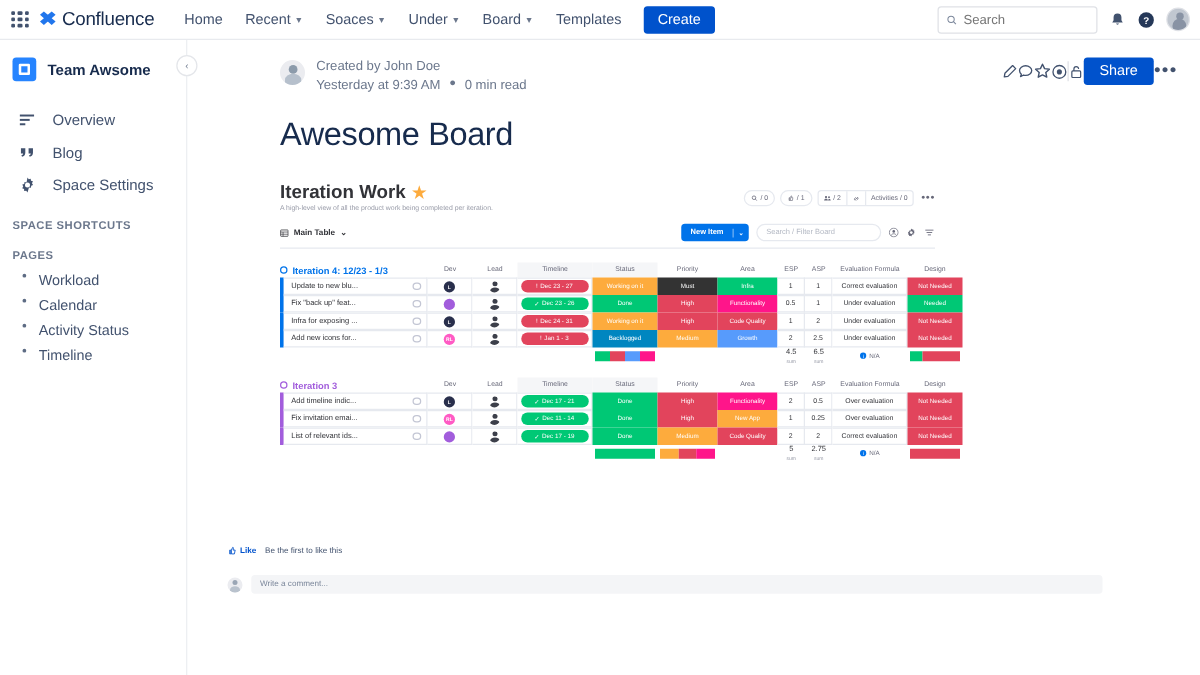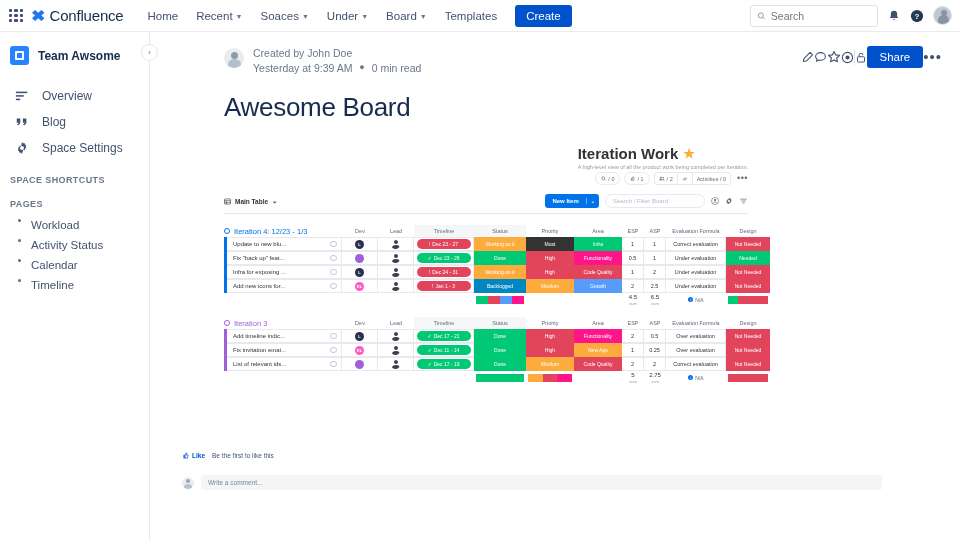--- a/index.html
+++ b/index.html
@@ -116,21 +116,21 @@
   .vdiv { width: 1px; height: 16px; background: #dfe1e6; }
   .more-dots { color: #42526e; font-size: 15px; letter-spacing: 1px; cursor: pointer; line-height: 8px; }
 
   .page-title {
     font-size: 26px; font-weight: 400; color: #172b4d; margin: 16px 0 0 0;
     letter-spacing: -0.3px;
   }
 
   
   .board { margin-top: 22px; width: 524px; }
-  .board-head { display: flex; align-items: flex-end; flex-direction: column; }
+  .board-head { display: flex; align-items: center; }
   .board-title { font-size: 15px; font-weight: 700; color: #323338; display:flex; align-items:center; gap:5px; }
   .star { color: #fdab3d; font-size: 13px; cursor: pointer; }
   .board-sub { font-size: 5.5px; color: #9699a6; margin-top: 2px; }
   .board-stats { margin-left: auto; display: flex; align-items: center; gap: 4px; padding-top: 2px; }
   .pill {
     border: 1px solid #e6e9ef; border-radius: 11px; height: 13px; padding: 0 5px;
     display: flex; align-items: center; gap: 2px; font-size: 5.5px; color: #676879; cursor: pointer;
   }
   .stat-group { border: 1px solid #e6e9ef; border-radius: 3px; height: 13px; display: flex;
     align-items: center; font-size: 5.5px; color: #676879; }
@@ -153,21 +153,21 @@
   .filter-box {
     border: 1px solid #e6e9ef; border-radius: 11px; height: 14px; width: 100px;
     display: flex; align-items: center; padding: 0 7px; font-size: 6px; color: #b4b9c4; cursor: text;
   }
   .tb-ic { color: #676879; cursor: pointer; display: flex; align-items: center; }
 
   
   .group { margin-top: 11px; }
   .grp-title-row { display: flex; align-items: center; gap: 4px; height: 12px; }
   .grp-dot { width: 6px; height: 6px; border-radius: 50%; border: 1.7px solid; }
-  .grp-title { font-size: 7.5px; font-weight: 400; text-align: center; }
+  .grp-title { font-size: 7.5px; font-weight: 700; text-align: center; }
 
   table.board-table { border-collapse: collapse; width: 100%; table-layout: fixed; margin-top: 2px; }
   table.board-table th {
     font-size: 5.5px; font-weight: 400; color: #676879; height: 11px; text-align: center;
     padding: 0; vertical-align: middle;
   }
   table.board-table th.name-col { text-align: left; }
   table.board-table td { padding: 0; height: 14px; vertical-align: middle; }
 
   .cell-name {
@@ -342,25 +342,25 @@
 
     <div class="side-section">SPACE SHORTCUTS</div>
 
     <div class="side-section">PAGES</div>
     <div class="side-sub">
       <span class="bullet"></span>
       <span>Workload</span>
     </div>
     <div class="side-sub">
       <span class="bullet"></span>
-      <span>Activity Status</span>
+      <span>Calendar</span>
     </div>
     <div class="side-sub">
       <span class="bullet"></span>
-      <span>Calendar</span>
+      <span>Activity Status</span>
     </div>
     <div class="side-sub">
       <span class="bullet"></span>
       <span>Timeline</span>
     </div>
   </div>
 
   <div class="content">
 
     <div class="page-actions">

